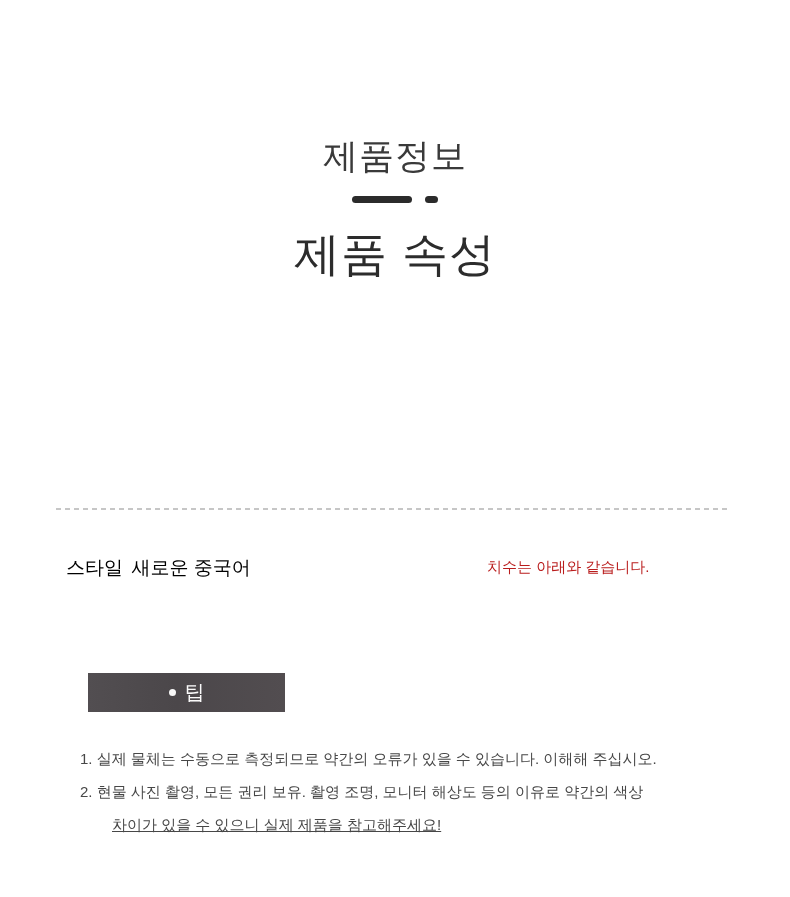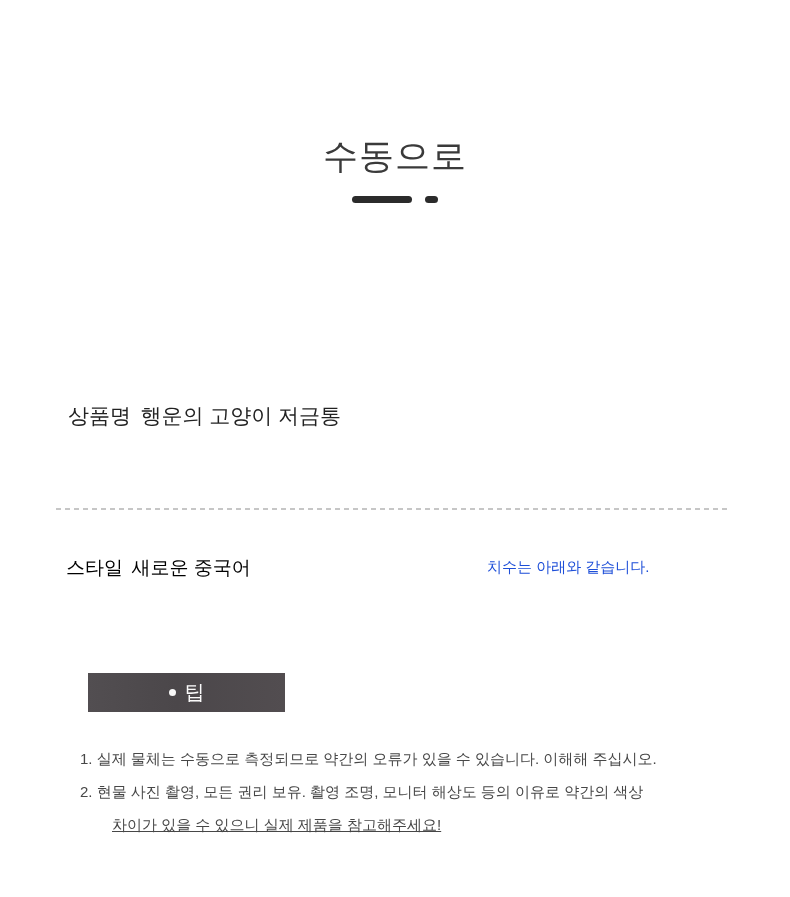--- a/index.html
+++ b/index.html
@@ -79,21 +79,21 @@
     left: 66px;
     font-size: 19px;
     color: #000000;
     text-align: right;
   }
   .dimensions-note {
     position: absolute;
     top: 558px;
     left: 487px;
     font-size: 15px;
-    color: #1d4ed8;
+    color: #b91c1c;
     white-space: nowrap;
   }
   .attr-label { margin-right: 0.45em; }
 
   
   .dashed-divider {
     position: absolute;
     top: 508px;
     left: 56px;
     width: 672px;
@@ -139,31 +139,29 @@
   }
   .note-1 { top: 750px; left: 80px;  font-size: 15px; }
   .note-2 { top: 783px; left: 80px;  font-size: 15px; }
   .note-3 { top: 816px; left: 112px; font-size: 15px; text-decoration: underline; }
 </style>
 </head>
 <body>
 
 <div class="page">
 
-  <div class="section-label">수동으로</div>
+  <div class="section-label">제품정보</div>
 
   <div class="header-divider">
     <span class="divider-dash"></span>
     <span class="divider-dot"></span>
   </div>
 
+  <div class="page-title">제품 속성</div>
 
-  <div class="attr-row attr-name-row">
-    <span class="attr-label">상품명</span><span>행운의 고양이 저금통</span>
-  </div>
 
 
   <div class="dashed-divider"></div>
 
   <div class="attr-row attr-style-row">
     <span class="attr-label">스타일</span><span>새로운 중국어</span>
   </div>
 
   <div class="dimensions-note">치수는 아래와 같습니다.</div>
 

